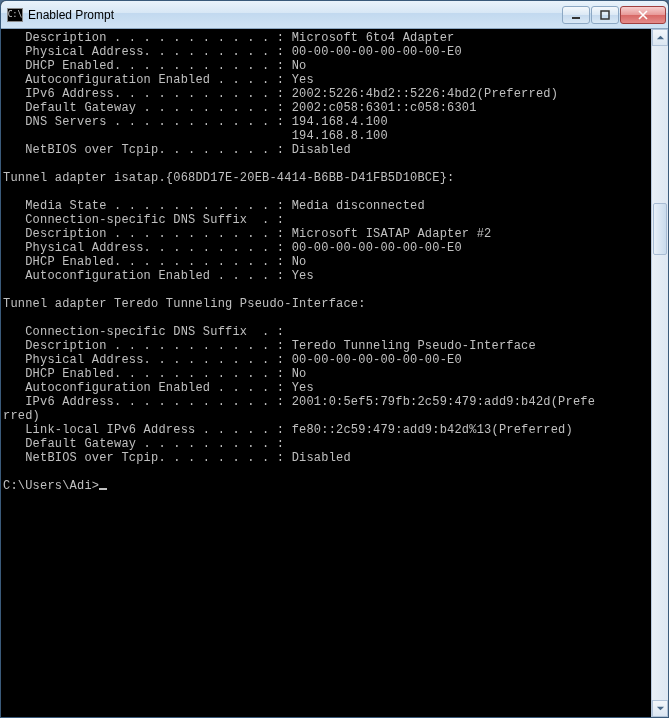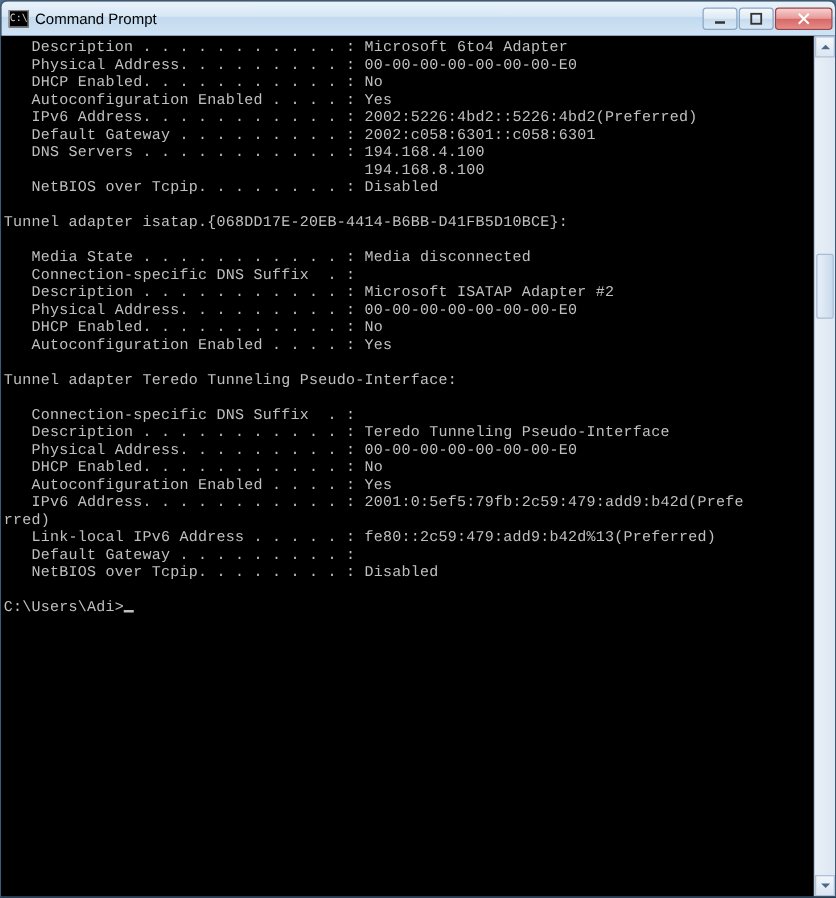--- a/index.html
+++ b/index.html
@@ -119,21 +119,21 @@
       vertical-align: baseline;
       margin-bottom: -1px;
     }
   </style>
 </head>
 <body>
 
 <div class="window">
   <div class="titlebar">
     <div class="app-icon">C:\</div>
-    <div class="title">Command Prompt</div>
+    <div class="title">Enabled Prompt</div>
     <div class="win-controls">
       <div class="win-btn">
         <svg viewBox="0 0 10 10">
             <rect x="1" y="7" width="8" height="2" fill="#333"></rect>
           </svg>
       </div>
       <div class="win-btn">
         <svg viewBox="0 0 10 10">
             <rect x="1" y="1" width="8" height="8" fill="none" stroke="#333" stroke-width="1.5"></rect>
           </svg>

